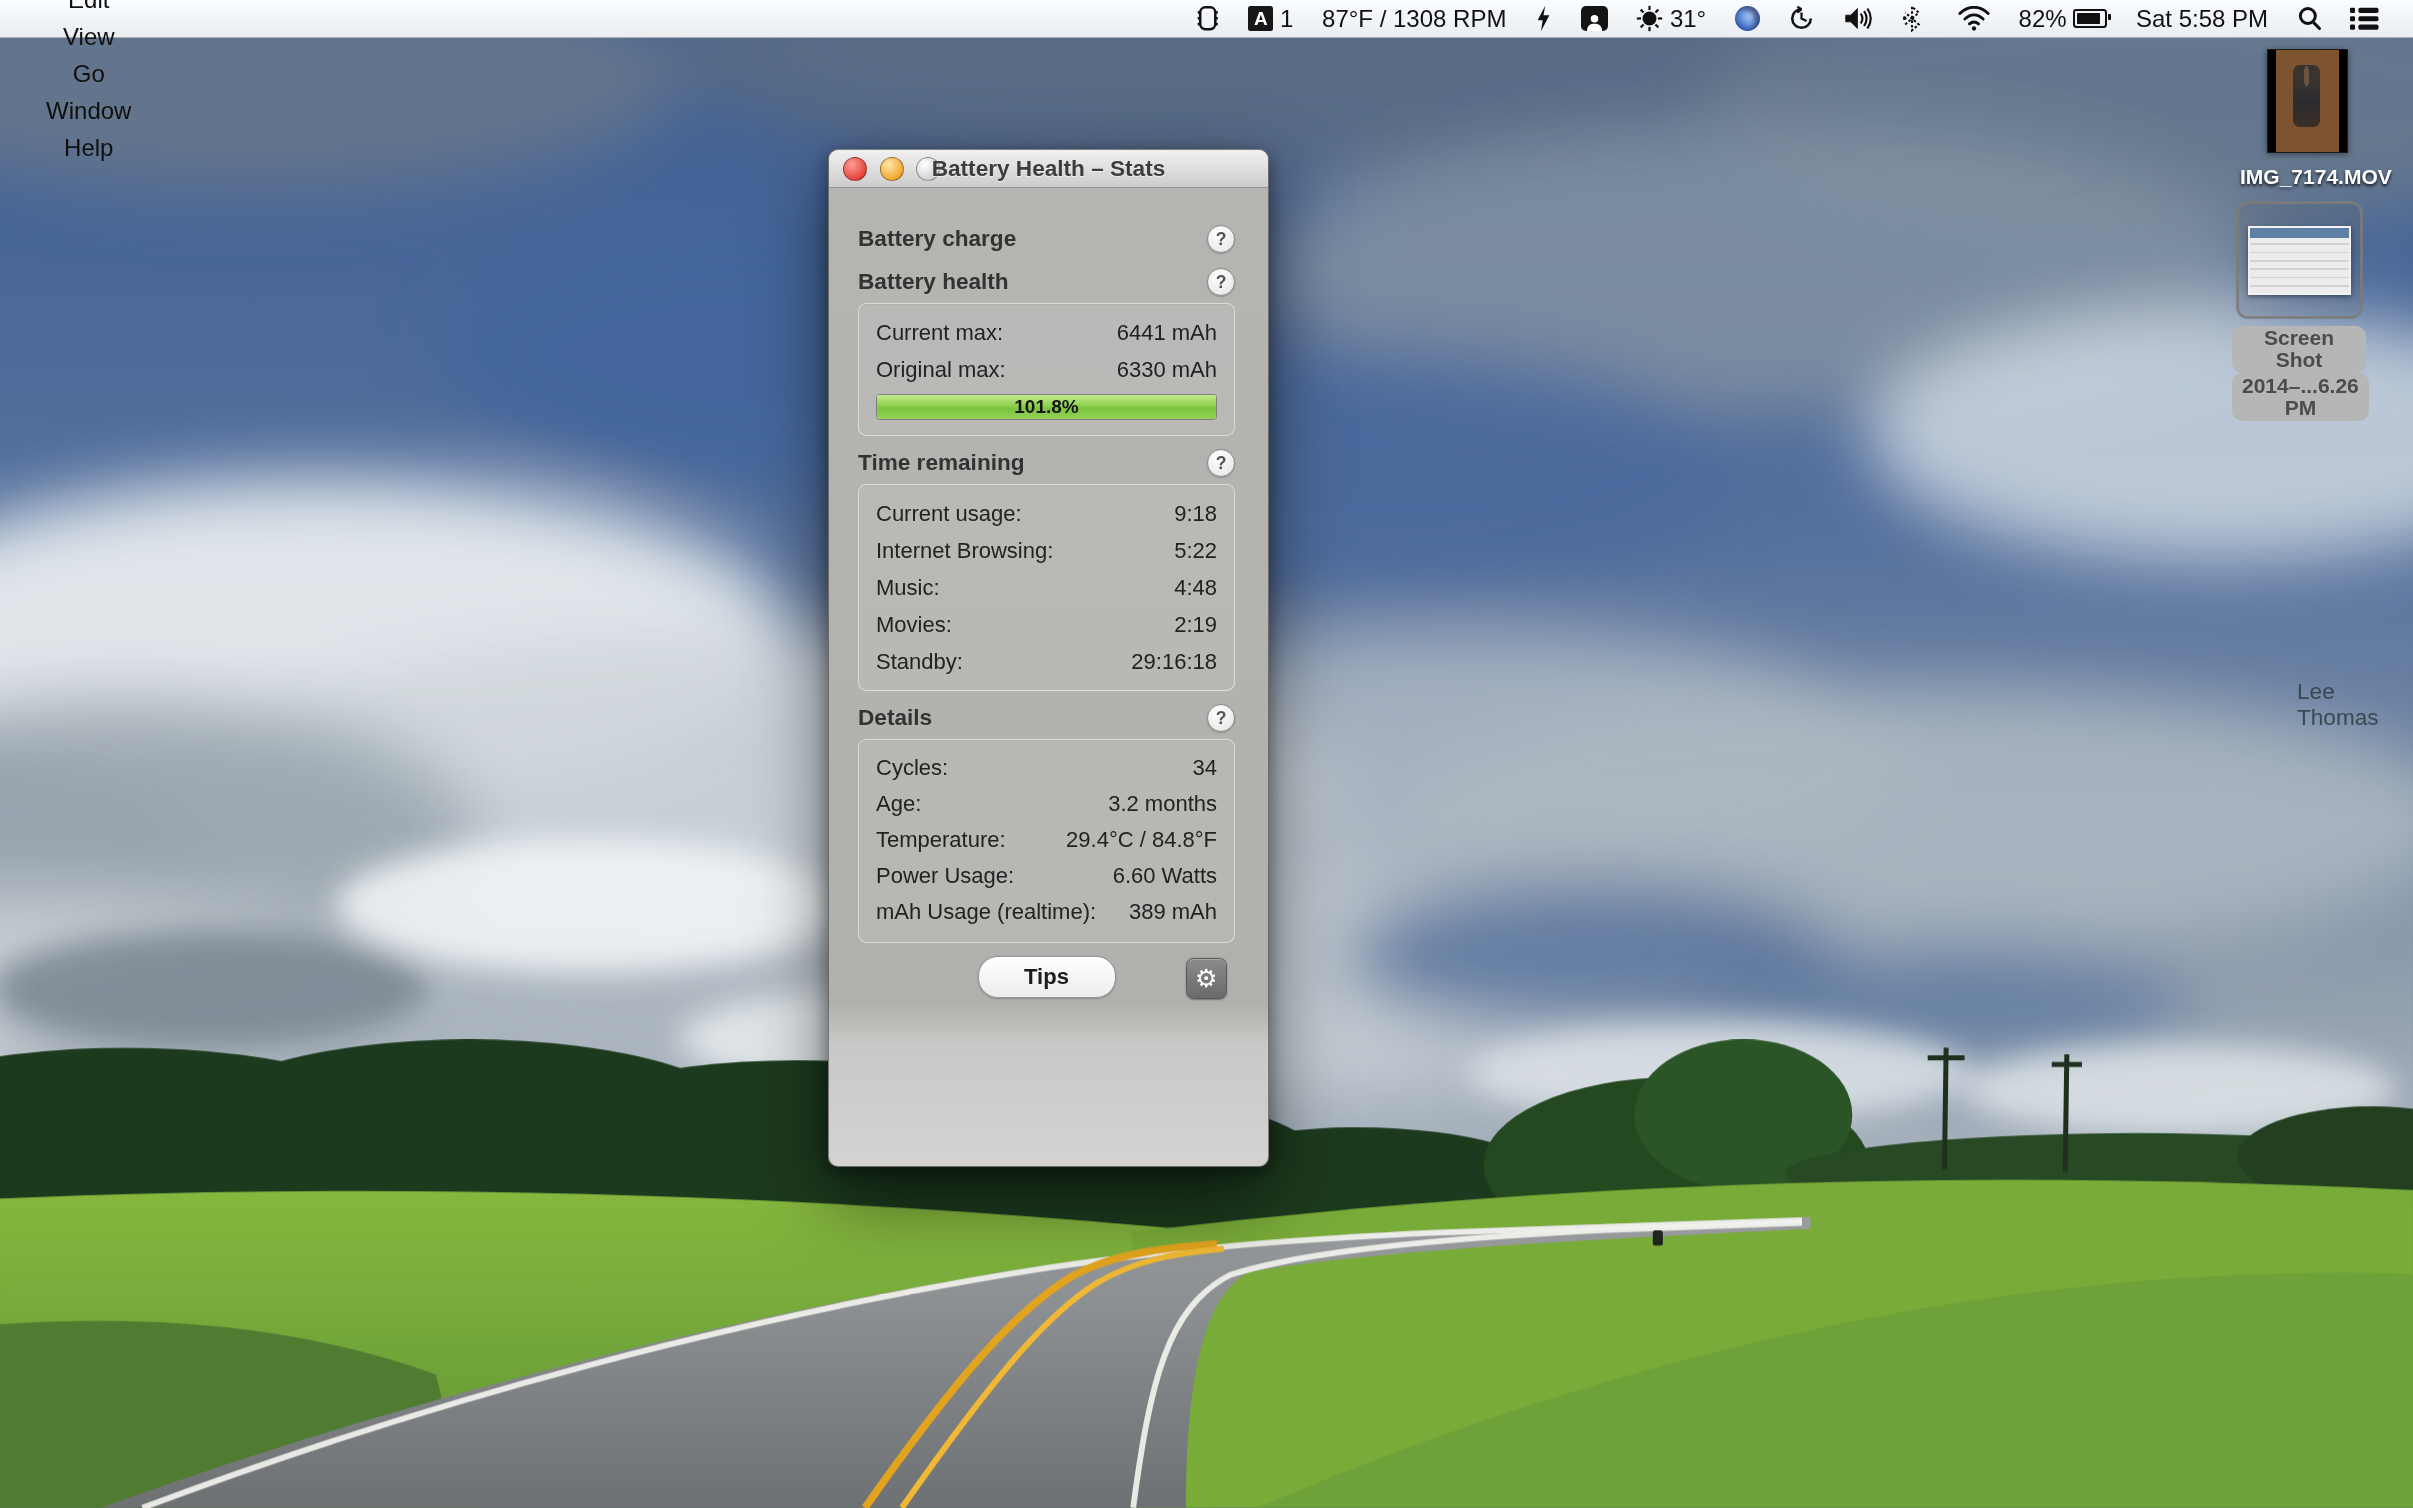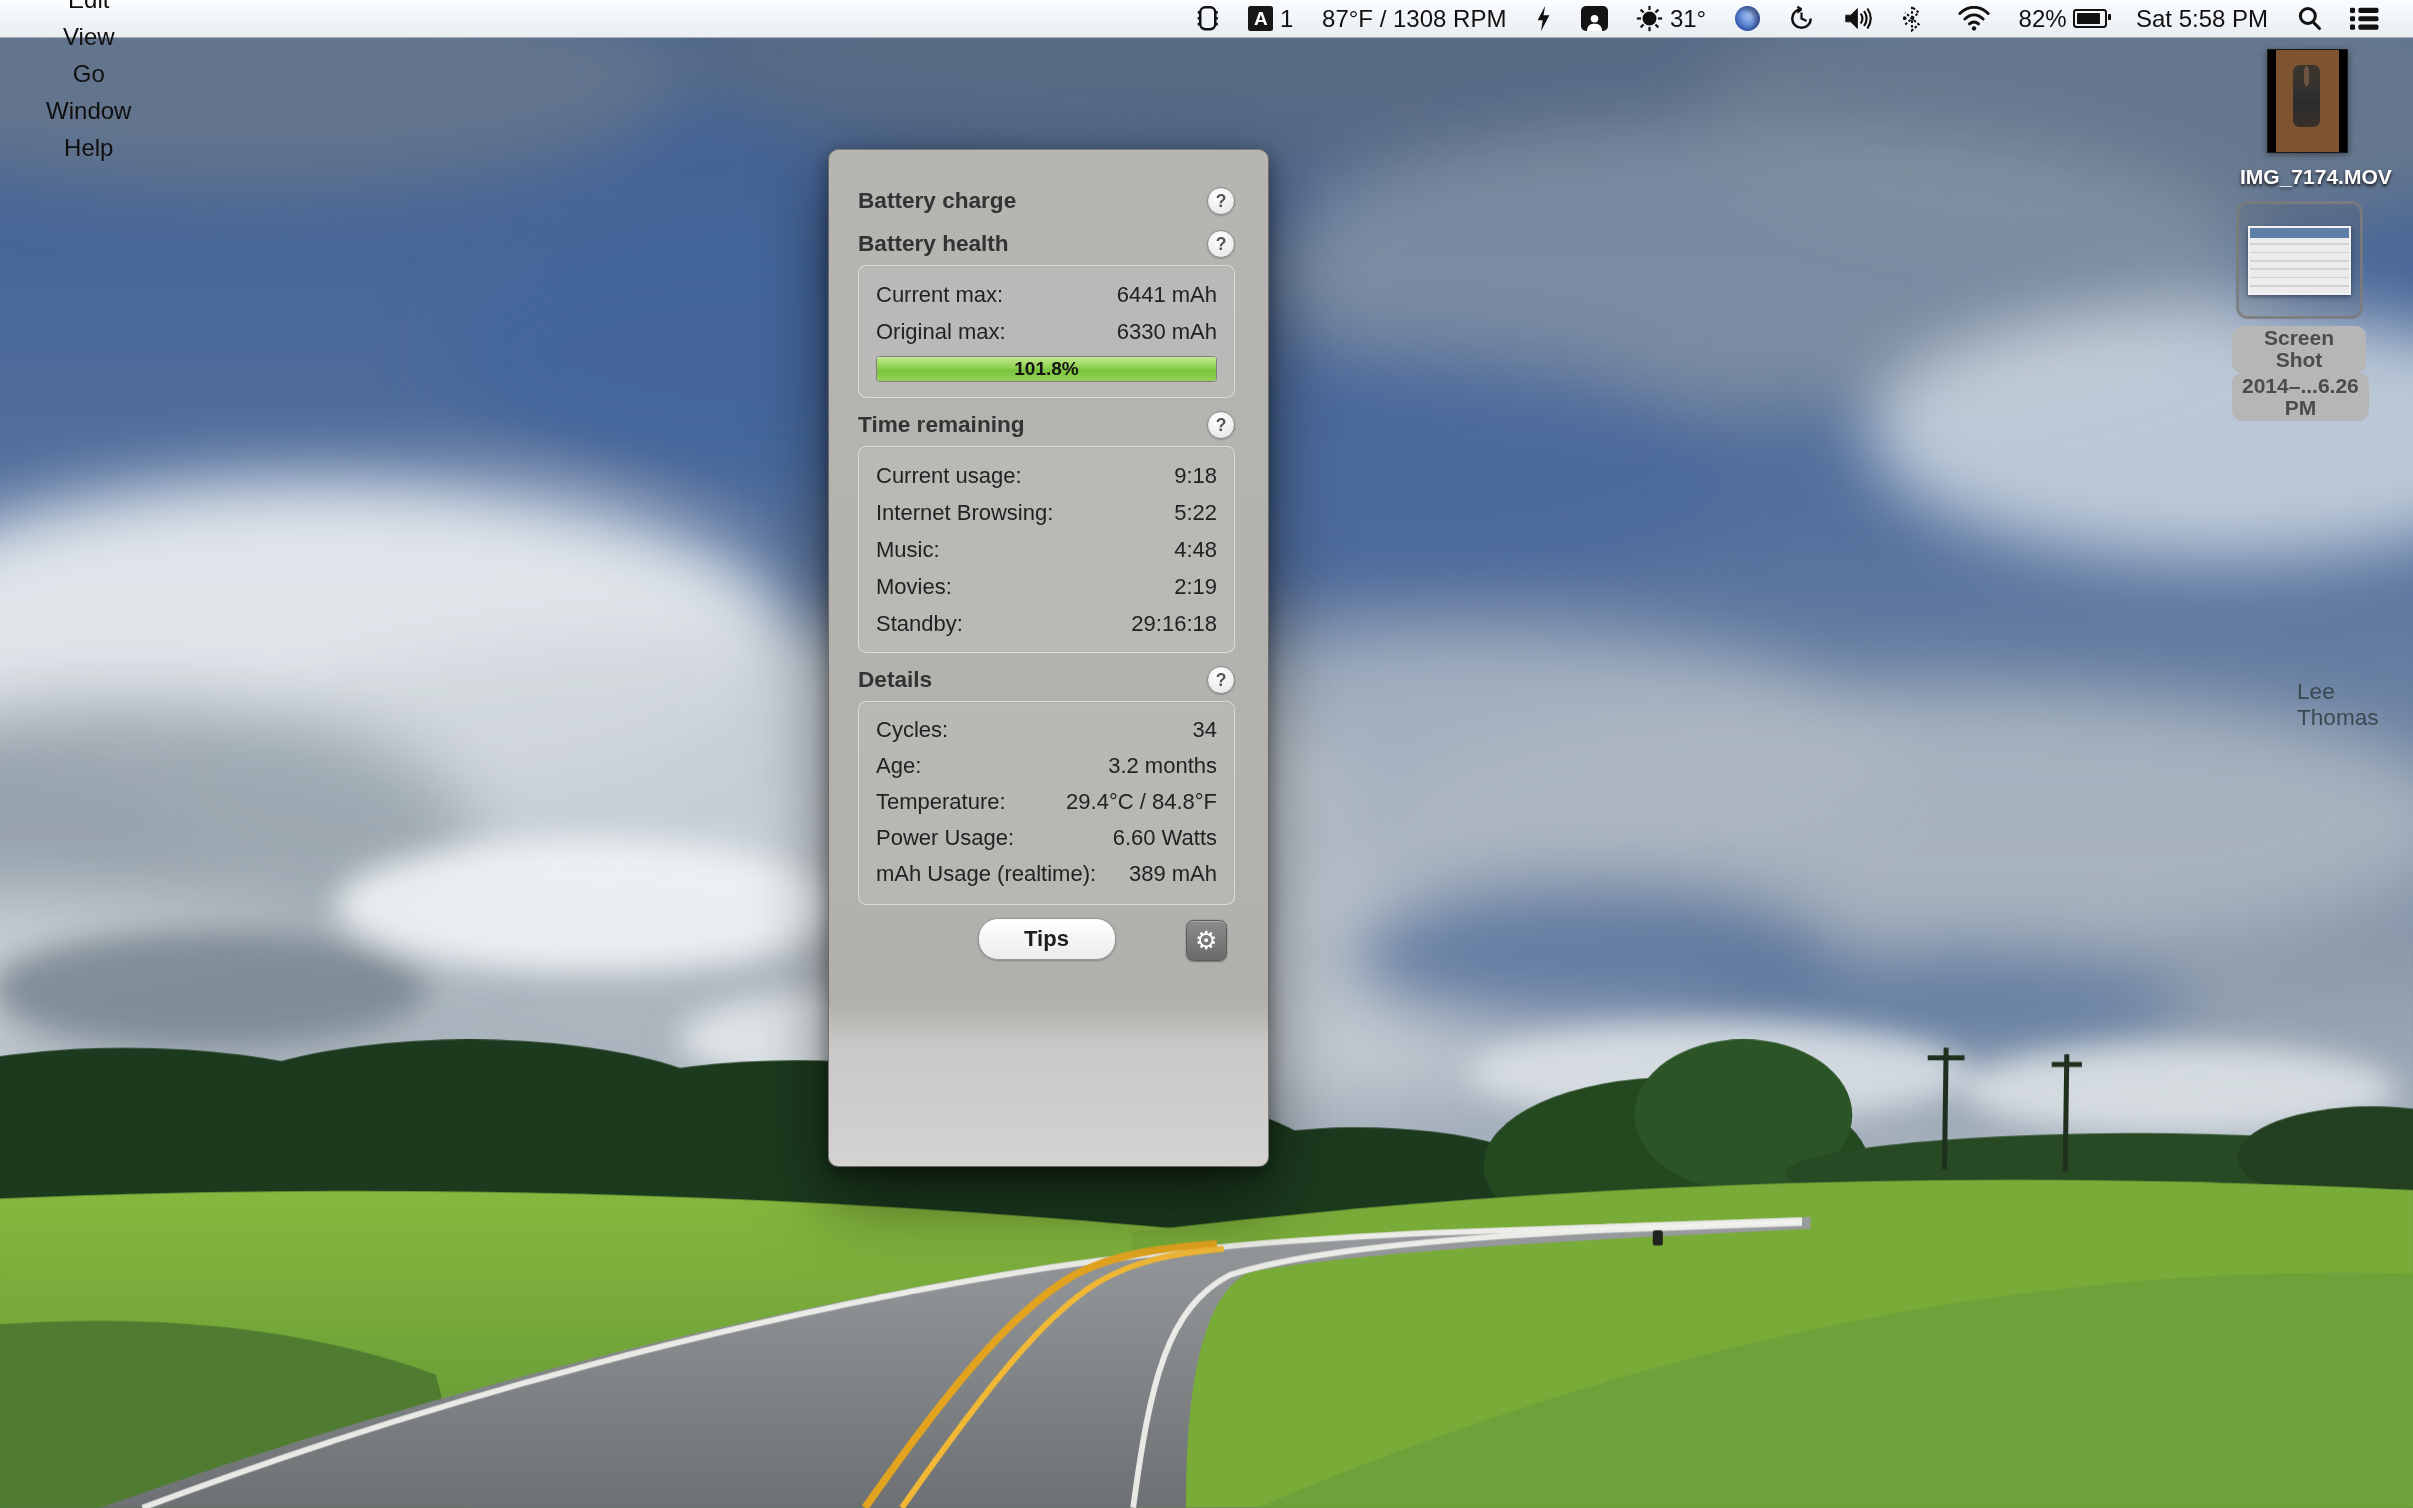--- a/index.html
+++ b/index.html
@@ -332,20 +332,28 @@
     <div class="thumb-shot"></div>
   </div>
   <div class="dlabel-sel">
     <span>Screen Shot</span><br>
     <span>2014–...6.26 PM</span>
   </div>
 </div>
 <div class="credit">Lee Thomas</div>
 
 <div class="window">
+  <div class="titlebar">
+    <div class="tl-group">
+      <span class="tl red"></span>
+      <span class="tl yellow"></span>
+      <span class="tl gray"></span>
+    </div>
+    <div class="title">Battery Health – Stats</div>
+  </div>
   <div class="content">
 
     <div class="sec-head">
       <span class="sec-title">Battery charge</span>
       <span class="help-btn">?</span>
     </div>
 
     <div class="sec-head" style="margin-top:15px;">
       <span class="sec-title">Battery health</span>
       <span class="help-btn">?</span>

